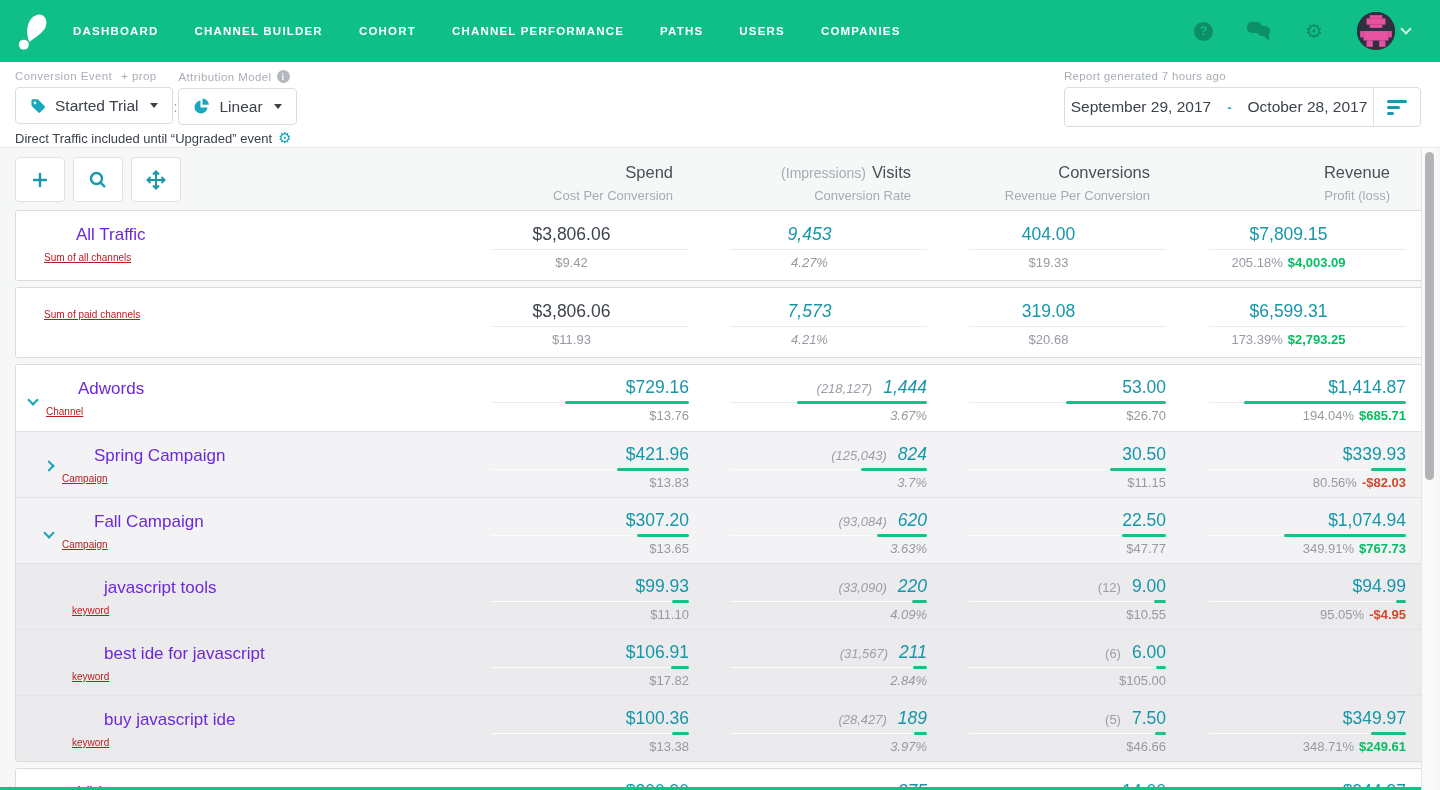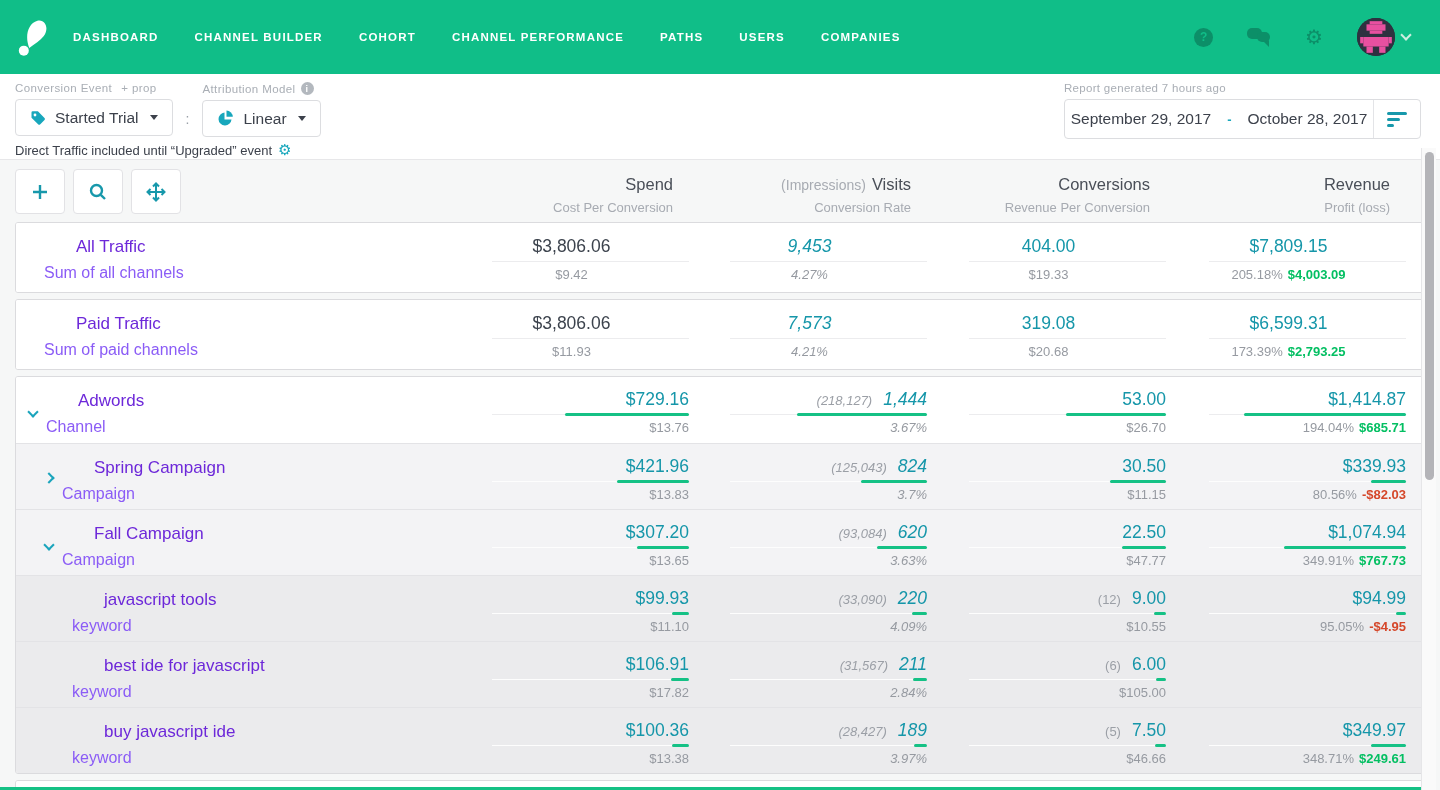--- a/index.html
+++ b/index.html
@@ -1,40 +1,40 @@
 <!DOCTYPE html>
 <html><head>
 <meta charset="utf-8">
 <style>
   *{margin:0;padding:0;box-sizing:border-box;}
   html,body{width:1440px;height:790px;overflow:hidden;background:#F6F7F7;
     font-family:"Liberation Sans",sans-serif;-webkit-font-smoothing:antialiased;}
   body{position:relative;}
 
   
-  .topnav{height:74px;background:#10BE88;display:flex;align-items:center;padding:0 30px 0 15px;}
+  .topnav{height:62px;background:#10BE88;display:flex;align-items:center;padding:0 30px 0 15px;}
   .logo{width:34px;height:40px;margin-right:24px;flex:0 0 auto;}
   .nav-items{display:flex;gap:36px;}
   .nav-item{color:#fff;font-size:11.5px;font-weight:700;letter-spacing:1.2px;cursor:pointer;white-space:nowrap;}
   .nav-right{margin-left:auto;display:flex;align-items:center;gap:34px;}
   .help-ic{width:19px;height:19px;border-radius:50%;background:#0C8F68;color:#10BE88;font-size:12px;font-weight:700;
     display:flex;align-items:center;justify-content:center;cursor:pointer;}
   .chat-ic{position:relative;width:24px;height:18px;cursor:pointer;}
   .chat-ic::before{content:"";position:absolute;left:0;top:0;width:15px;height:11px;border-radius:5px;background:#0C8F68;}
   .chat-ic::after{content:"";position:absolute;right:1px;top:4px;width:13px;height:10px;border-radius:5px;background:#0C8F68;
     box-shadow:3px 4px 0 -4px #0C8F68;}
   .chat-tail{position:absolute;right:2px;bottom:-1px;width:0;height:0;border-left:6px solid transparent;border-top:6px solid #0C8F68;}
   .gear-ic{color:#0C8F68;font-size:20px;line-height:1;cursor:pointer;}
   .avatar-wrap{display:flex;align-items:center;gap:7px;cursor:pointer;}
   .avatar{width:38px;height:38px;border-radius:50%;background:#2E3140;overflow:hidden;display:block;}
   .caret-w{width:8px;height:8px;border-right:2px solid #CFEFE2;border-bottom:2px solid #CFEFE2;transform:rotate(45deg);margin-top:-4px;}
 
   
   .filterbar{position:relative;height:86px;background:#fff;border-bottom:1px solid #E7E7E9;}
-  .f-left{position:absolute;left:15px;top:8px;display:flex;align-items:flex-start;gap:13px;}
+  .f-left{position:absolute;left:15px;top:8px;display:flex;align-items:flex-start;gap:1px;}
   .f-group{display:flex;flex-direction:column;}
   .f-label{font-size:11.5px;color:#A9AEB5;letter-spacing:.4px;margin-bottom:5px;display:flex;align-items:center;gap:5px;}
   .f-label .plus-prop{margin-left:4px;}
   .info-ic{width:13px;height:13px;border-radius:50%;background:#B3B8BE;color:#fff;font-size:9px;font-weight:700;
     display:inline-flex;align-items:center;justify-content:center;cursor:pointer;font-style:normal;}
   .f-btn{height:37px;background:#fff;border:1px solid #DCDDE0;border-radius:4px;display:flex;align-items:center;
     gap:9px;padding:0 14px;font-size:15.5px;color:#3C414B;cursor:pointer;}
   .f-caret{width:0;height:0;border-left:4px solid transparent;border-right:4px solid transparent;border-top:5px solid #3C414B;margin-left:2px;}
   .f-colon{align-self:flex-end;margin-bottom:10px;color:#9AA0A7;font-size:14px;}
   .f-note{position:absolute;left:15px;top:67px;font-size:13px;color:#3C414B;display:flex;align-items:center;gap:6px;}
@@ -69,21 +69,21 @@
   .row + .row{border-top:1px solid #E3E3E6;}
   .lvl-summary{height:69px;}
   .lvl-campaign{background:#F3F3F5;}
   .lvl-keyword{background:#EBEBED;}
   .titles{padding-top:14px;}
   .lvl-summary .titles{padding-left:28px;}
   .lvl-channel .titles{padding-left:30px;}
   .lvl-campaign .titles{padding-left:46px;}
   .lvl-keyword .titles{padding-left:56px;}
   .row-title{font-size:17px;color:#6d28d9;margin-left:32px;}
-  .row-sub{font-size:16px;color:#8b5cf6;margin-top:7px;}
+  .row-sub{font-size:10px;color:#b91c1c;margin-top:7px;text-decoration:underline;}
   .chev{position:absolute;width:8px;height:8px;border-right:2px solid #1AA4BC;border-bottom:2px solid #1AA4BC;cursor:pointer;}
   .chev.down{left:30px;top:31px;transform:rotate(45deg);}
   .lvl-channel .chev.down{left:13px;}
   .lvl-campaign .chev.down{left:29px;}
   .chev.right{left:29px;top:30px;transform:rotate(-45deg);}
   .cell{position:absolute;width:235px;top:12px;text-align:right;}
   .lvl-summary .cell{top:13px;text-align:center;}
   .col-spend{right:735px;} .col-visits{right:497px;font-style:italic;} .col-conversions{right:258px;} .col-revenue{right:18px;}
   .val-line{height:21px;line-height:21px;font-size:17.5px;white-space:nowrap;}
   .pre{font-size:13px;color:#9B9FA6;margin-right:11px;}
@@ -277,21 +277,20 @@
             <i class="bar" style="width: 0px;"></i>
           </div>
       <div class="sub"><span class="pct">205.18%</span><b class="profit green">$4,003.09</b></div>
     </div>
   </div>
     </div>
     <div class="card">
       <div class="row lvl-summary">
 
     <div class="titles">
-      <div class="row-title">Paid Traffic</div>
       <div class="row-sub">Sum of paid channels</div>
     </div>
     <div class="cell col-spend">
       <div class="val-line"><span class="val dark">$3,806.06</span></div>
       <div class="divider">
             <i class="bar" style="width: 0px;"></i>
           </div>
       <div class="sub">$11.93</div>
     </div>
     <div class="cell col-visits">

